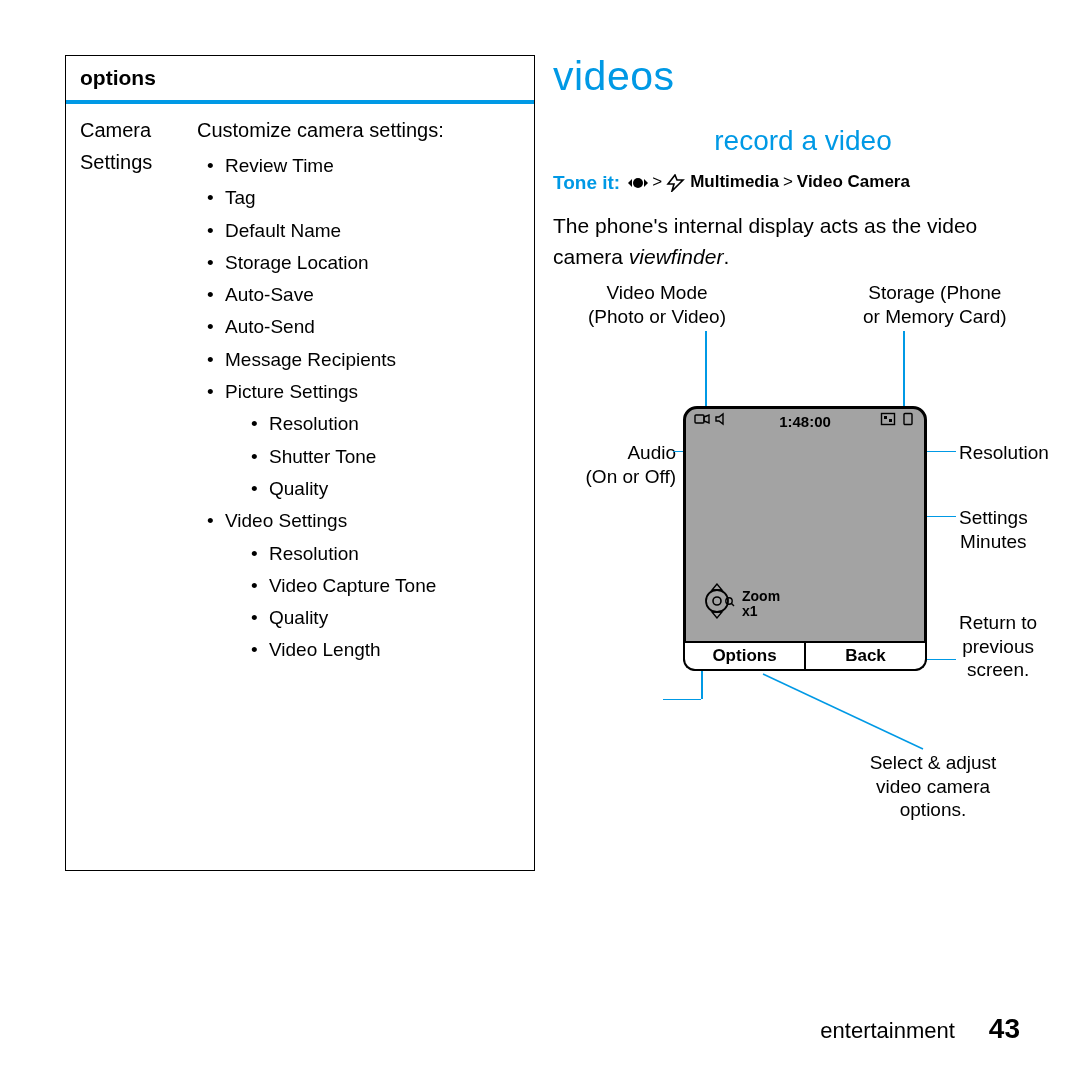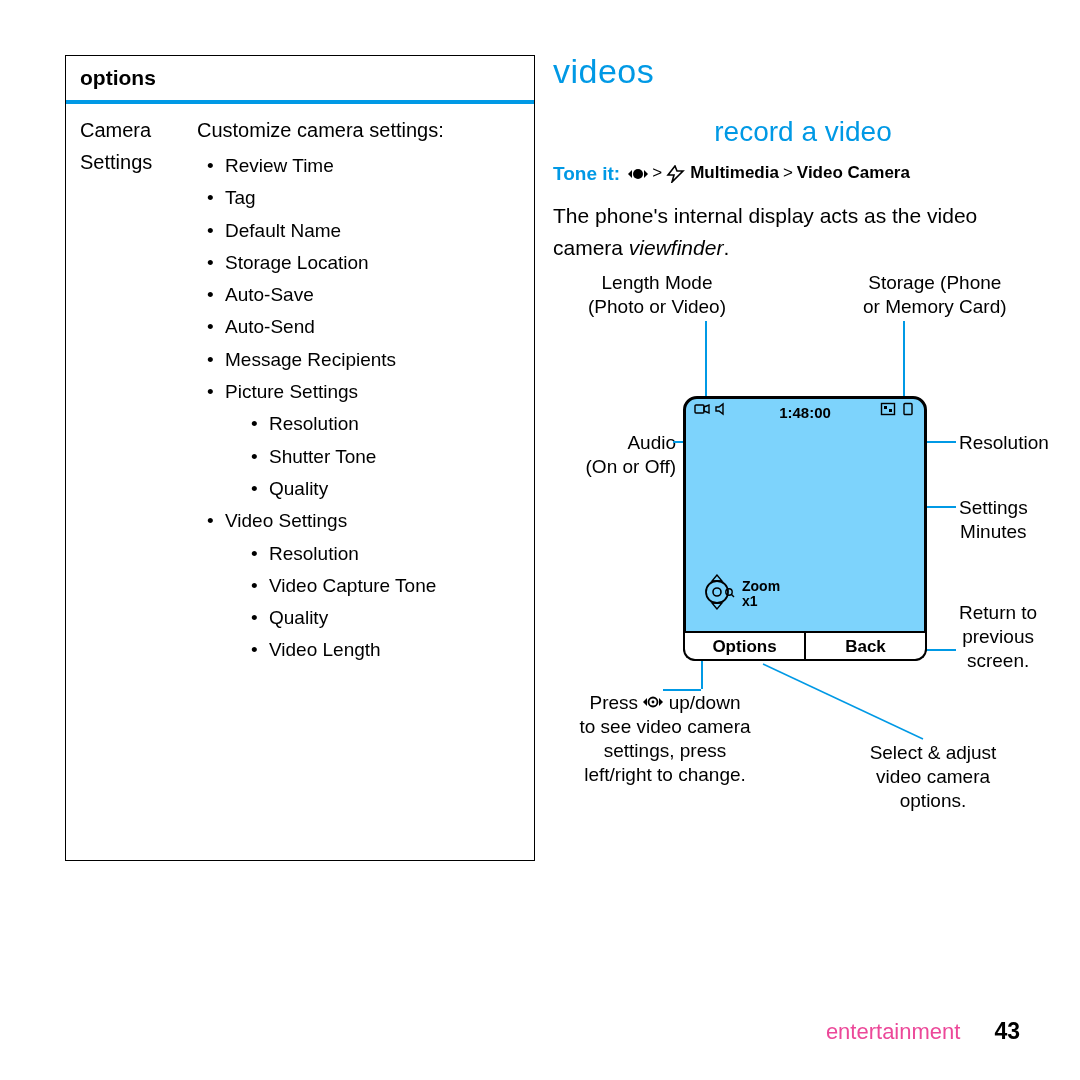--- a/index.html
+++ b/index.html
@@ -70,21 +70,21 @@
     content: "•";
     position: absolute;
     left: 4px;
     top: 0;
   }
   
   .right-col { flex: 1; font-size: 20px; line-height: 1.35; }
   h1.videos {
     color: #0099e5;
     font-weight: 400;
-    font-size: 34px;
+    font-size: 41px;
     letter-spacing: 0.5px;
     margin-bottom: 18px;
     margin-top: -6px;
   }
   h2.record {
     color: #0099e5;
     font-weight: 400;
     font-size: 28px;
     margin-bottom: 10px;
     text-align: center;
@@ -114,21 +114,21 @@
   }
   .callout { position: absolute; color: #000; text-align: center; }
   .callout.c-center { text-align: center; }
 
   .screen {
     position: absolute;
     left: 130px; top: 125px;
     width: 244px; height: 265px;
     border: 3px solid #000;
     border-radius: 14px;
-    background: #7dd3fc;
+    background: #a3a3a3;
   }
   .statusbar {
     position: absolute;
     left: 0; right: 0; top: 0;
     height: 28px;
     display: flex;
     align-items: center;
     justify-content: center;
     gap: 6px;
     font-family: "Arial Narrow", Arial, sans-serif;
@@ -181,22 +181,22 @@
 
   
   .footer {
     position: absolute;
     right: 60px;
     bottom: 35px;
     display: flex;
     align-items: baseline;
     gap: 34px;
   }
-  .footer .sect { color: #ec4899; font-size: 22px; margin-left: 28px; }
-  .footer .pg   { font-weight: 700; font-size: 23px; }
+  .footer .sect { color: #000000; font-size: 22px; margin-left: 28px; }
+  .footer .pg   { font-weight: 700; font-size: 28px; }
 </style>
 </head>
 <body>
 
 <div class="page">
 
   <div class="options-box">
     <div class="options-header">options</div>
     <div class="options-body">
       <div class="opt-left">
@@ -260,21 +260,21 @@
     </div>
 
     <p class="desc">
       <span>The phone's internal display acts as the video</span><br>
       <span>camera </span><em>viewfinder</em><span>.</span>
     </p>
 
     <div class="diagram">
 
       <div class="callout c-center" style="left:35px; top:0;">
-        <div>Length Mode</div>
+        <div>Video Mode</div>
         <div>(Photo or Video)</div>
       </div>
 
       <div class="callout" style="left:310px; top:0;">
         <div>Storage (Phone</div>
         <div>or Memory Card)</div>
       </div>
 
       <div class="callout" style="left:28px; top:160px; text-align:right; width:95px;">
         <div>Audio</div>
@@ -289,37 +289,20 @@
         <div>Settings</div>
         <div>Minutes</div>
       </div>
 
       <div class="callout" style="left:406px; top:330px;">
         <div>Return to</div>
         <div>previous</div>
         <div>screen.</div>
       </div>
 
-      <div class="callout c-center" style="left:12px; top:420px; width:200px;">
-        <div>
-          <span>Press</span>
-          <span class="nav-icon">
-            <svg width="20" height="14" viewBox="0 0 20 14">
-              <polygon points="0,7 4,3 4,11" fill="#000"></polygon>
-              <polygon points="20,7 16,3 16,11" fill="#000"></polygon>
-              <circle cx="10" cy="7" r="4.5" fill="none" stroke="#000" stroke-width="1.8"></circle>
-              <circle cx="10" cy="7" r="1.4" fill="#000"></circle>
-            </svg>
-          </span>
-          <span>up/down</span>
-        </div>
-        <div>to see video camera</div>
-        <div>settings, press</div>
-        <div>left/right to change.</div>
-      </div>
 
       <div class="callout c-center" style="left:300px; top:470px; width:160px;">
         <div>Select &amp; adjust</div>
         <div>video camera</div>
         <div>options.</div>
       </div>
 
       <div class="lead leadV" style="left:152px; top:50px; height:83px;"></div>
       <div class="lead leadH" style="left:152px; top:50px; width:1px;"></div>
 

